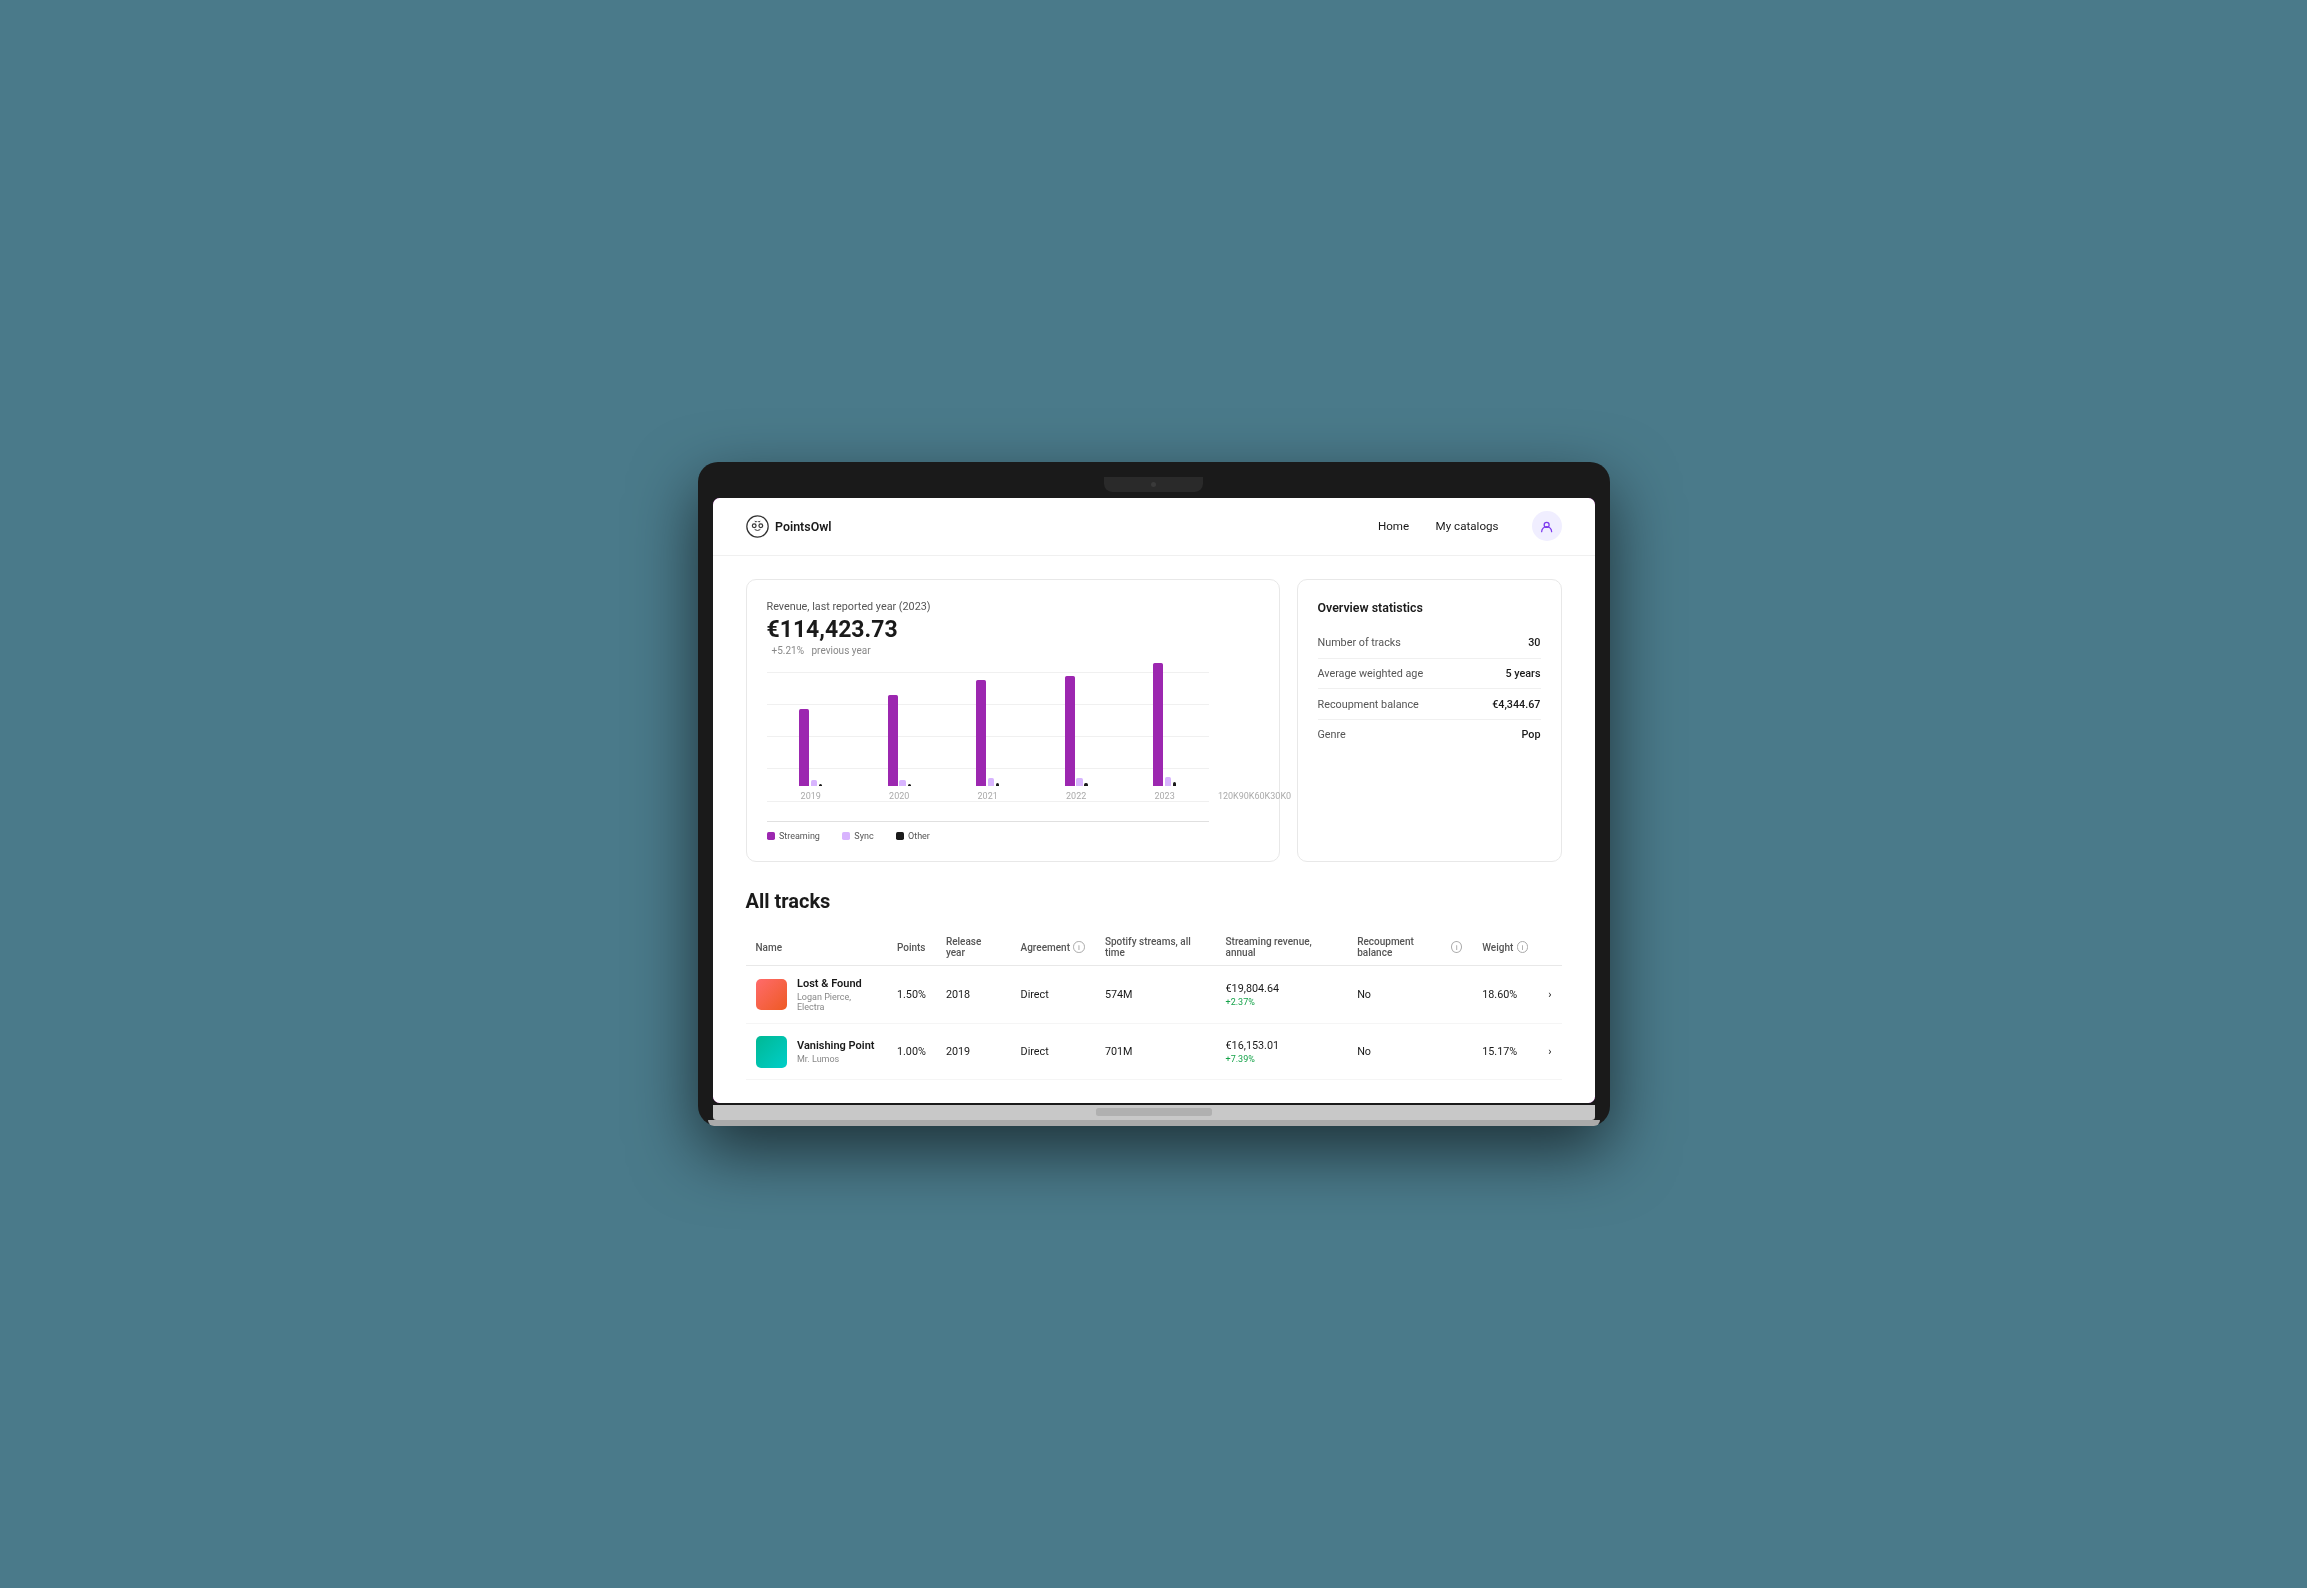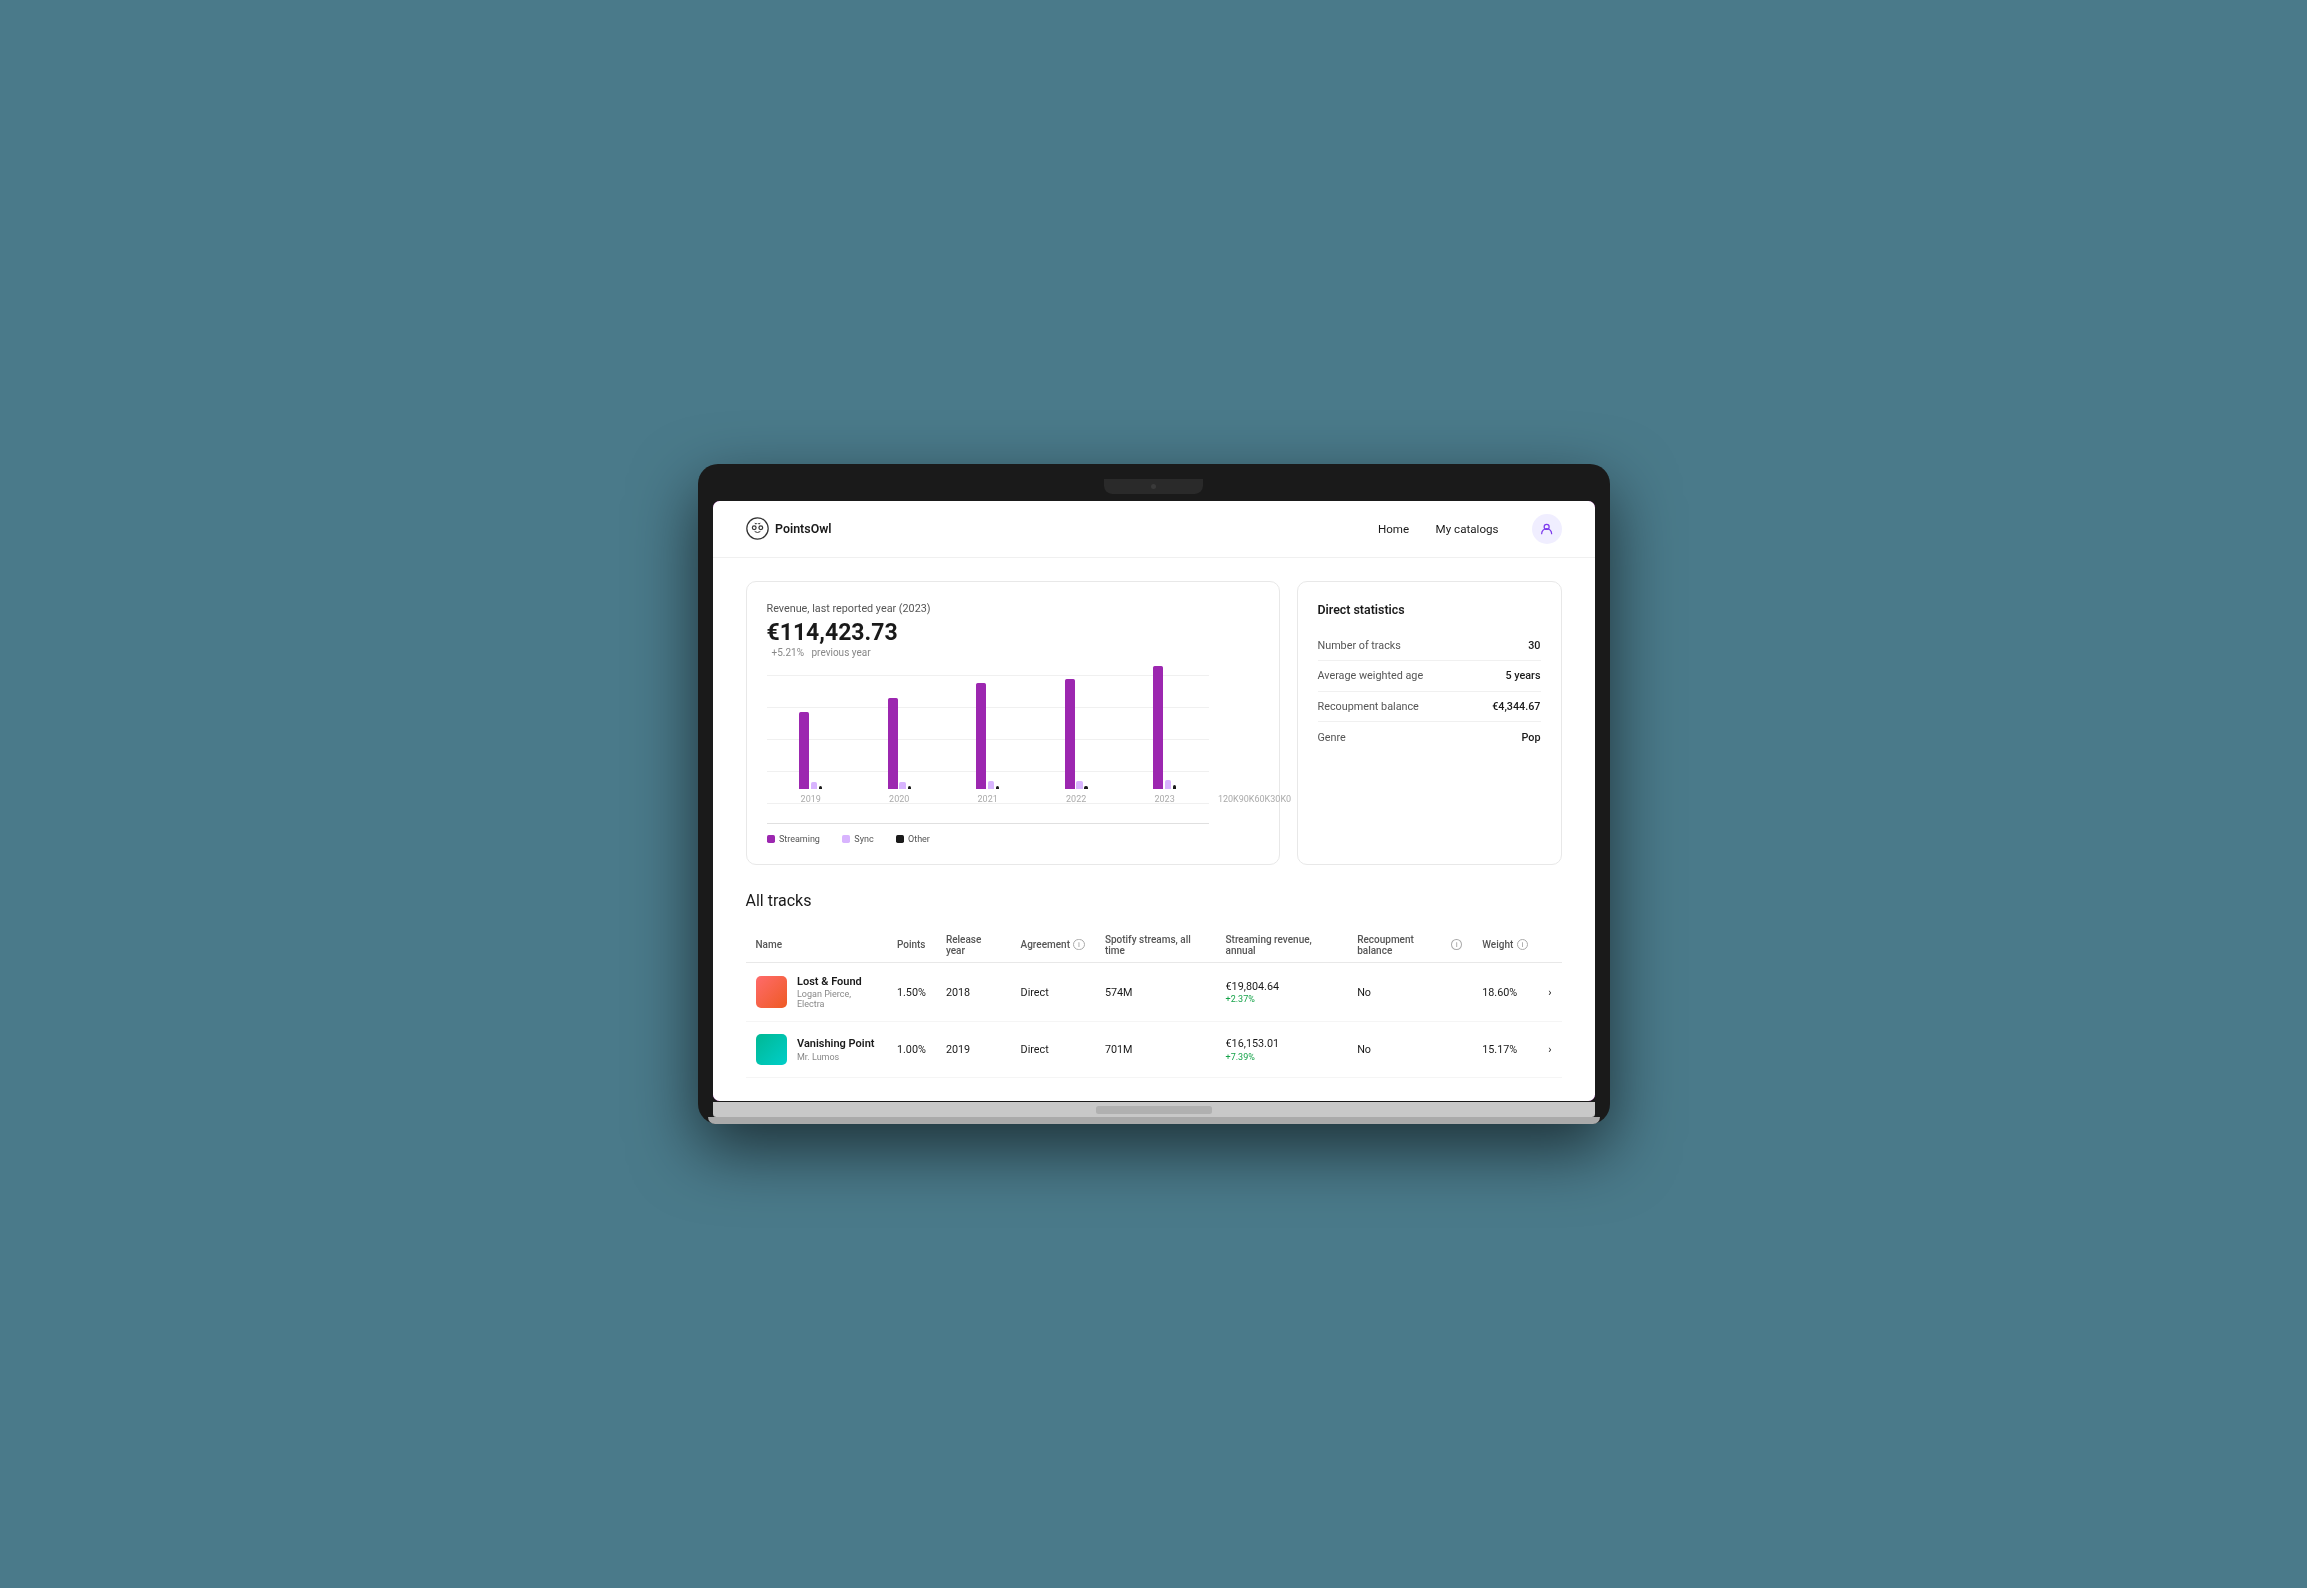--- a/index.html
+++ b/index.html
@@ -390,22 +390,22 @@
       color: #555;
     }
 
     .stat-value {
       color: #1a1a1a;
       font-weight: 500;
     }
 
     
     .tracks-section h2 {
-      font-size: 16px;
-      font-weight: 400;
+      font-size: 20px;
+      font-weight: 700;
       color: #1a1a1a;
       margin-bottom: 16.6px;
     }
 
     .tracks-table {
       width: 100%;
       border-collapse: collapse;
     }
 
     .tracks-table th {
@@ -654,21 +654,21 @@
               <span>Sync</span>
             </div>
             <div class="legend-item">
               <div class="legend-dot" style="background:#1a1a1a"></div>
               <span>Other</span>
             </div>
           </div>
         </div>
 
         <div class="stats-panel">
-          <div class="stats-title">Direct statistics</div>
+          <div class="stats-title">Overview statistics</div>
 
           <div class="stat-row">
             <span class="stat-label">Number of tracks</span>
             <span class="stat-value">30</span>
           </div>
           <div class="stat-row">
             <span class="stat-label">Average weighted age</span>
             <span class="stat-value">5 years</span>
           </div>
           <div class="stat-row">

